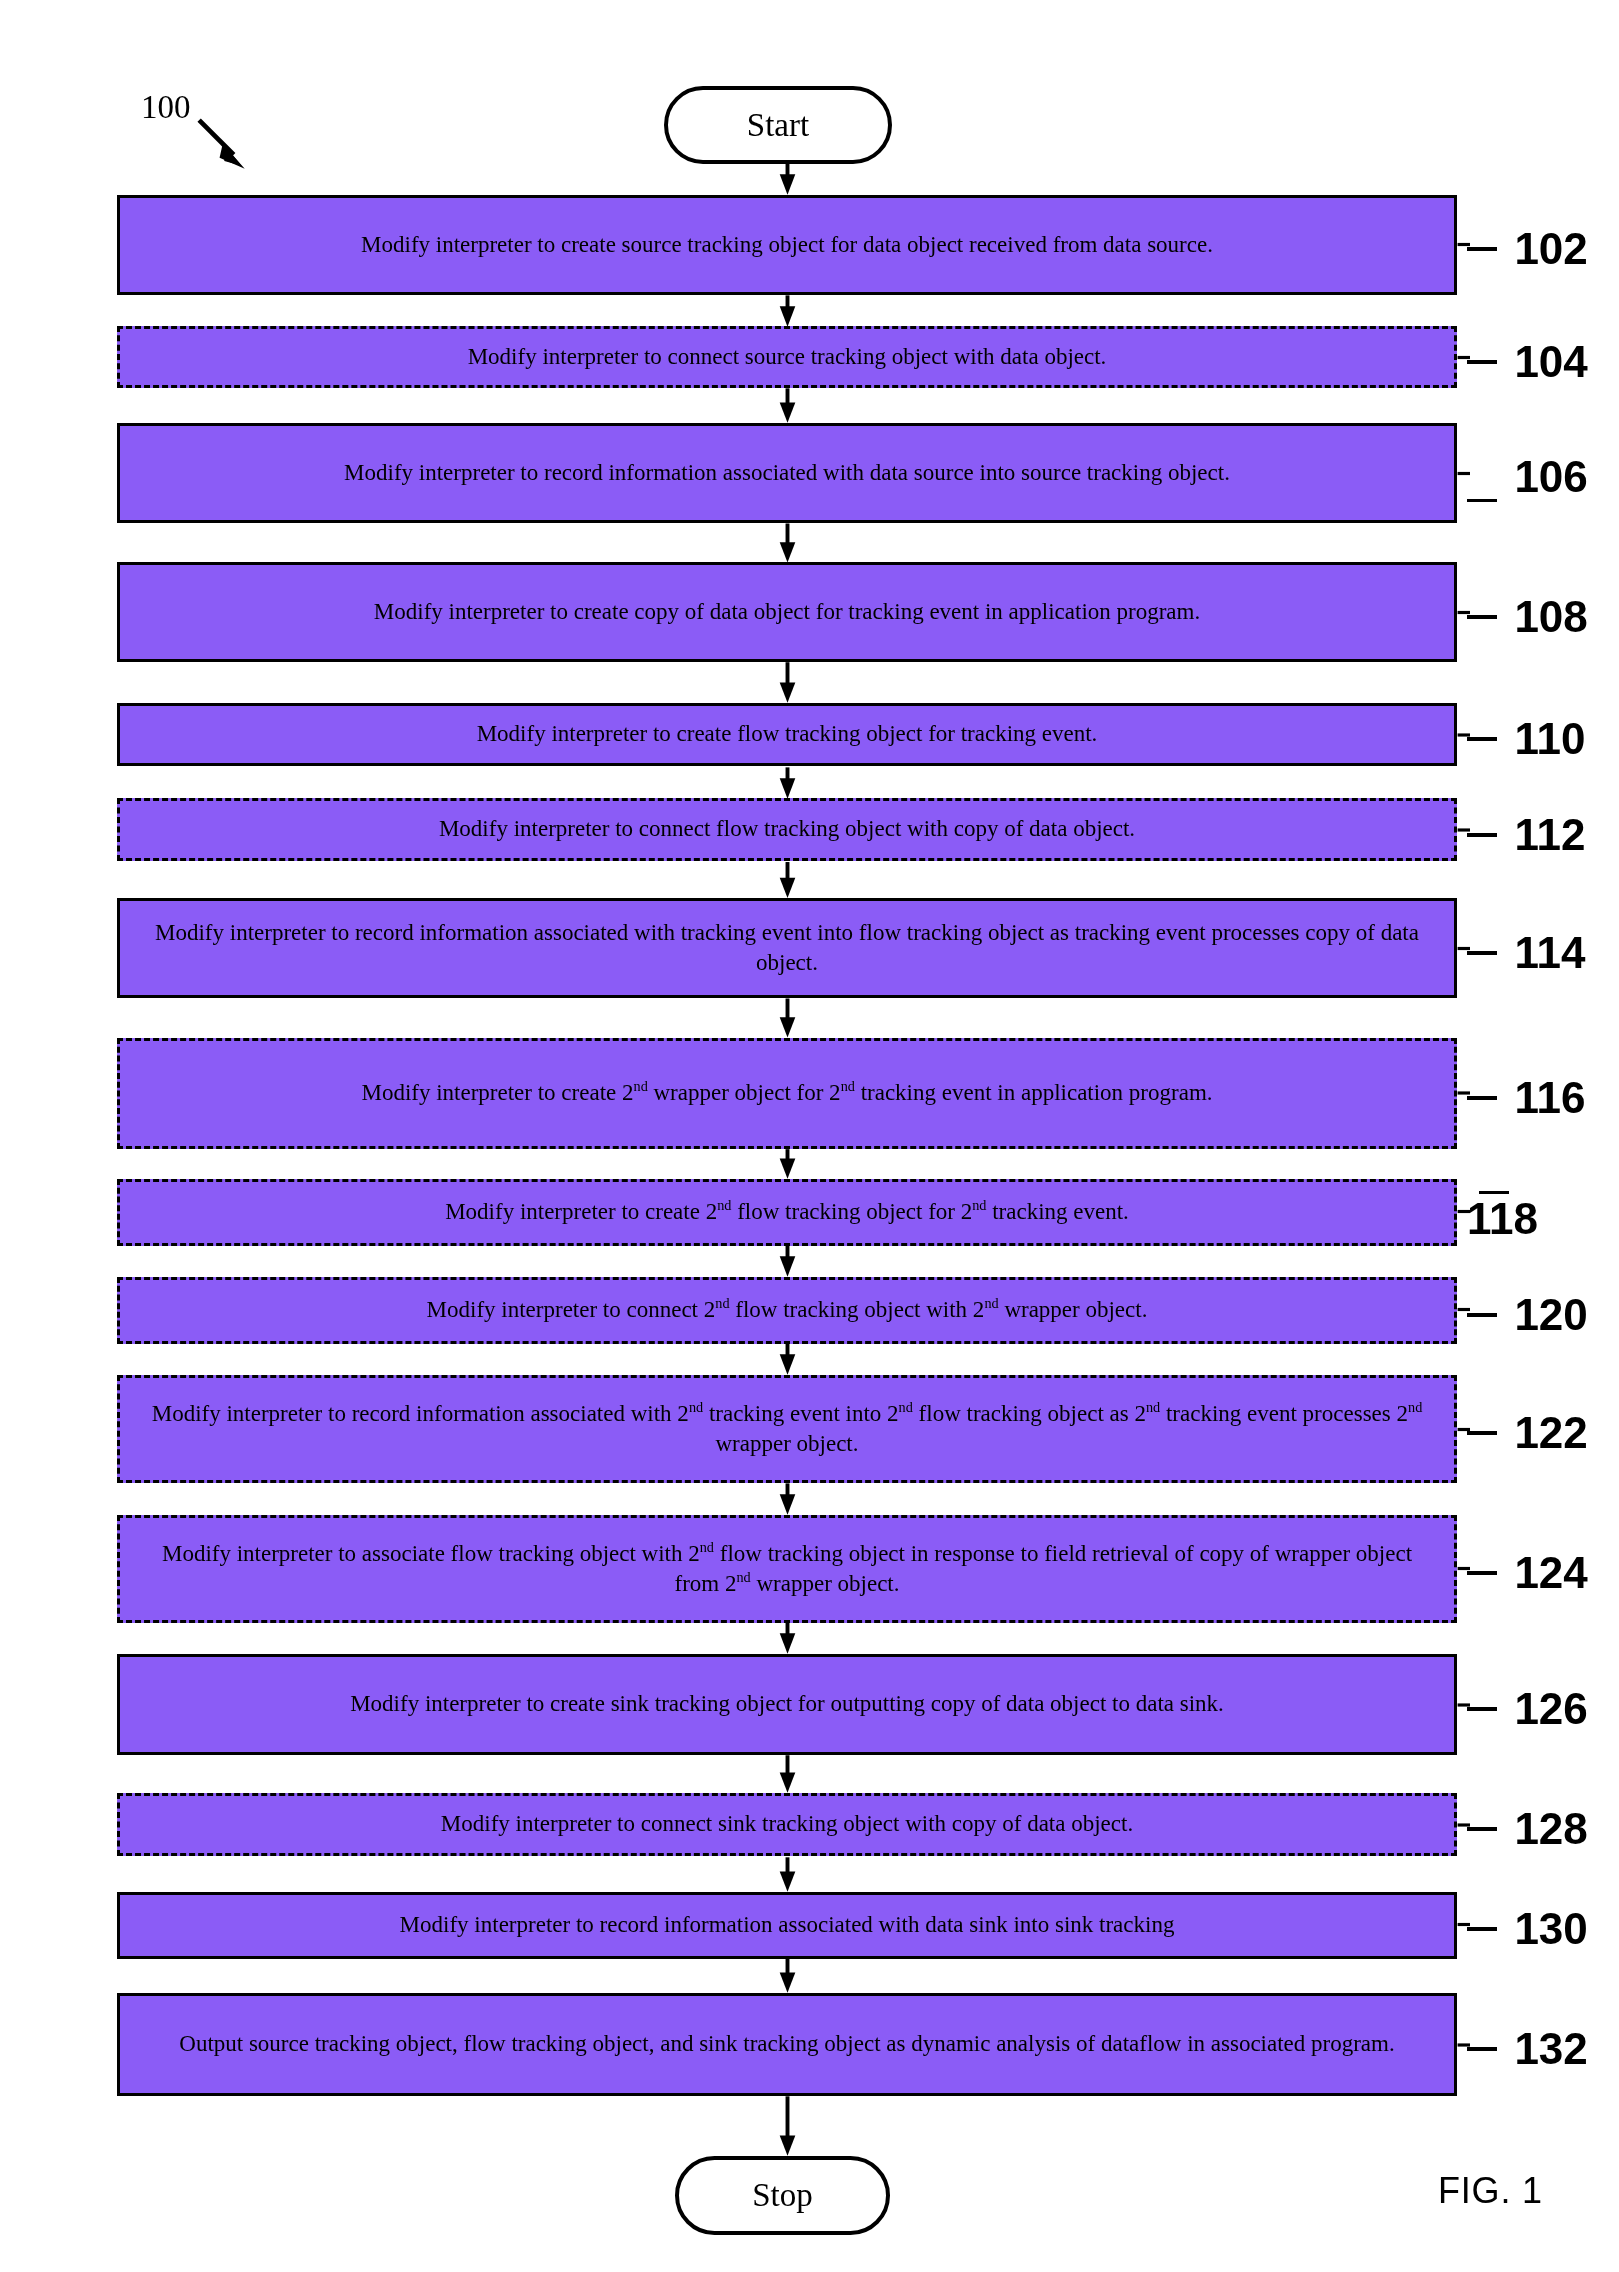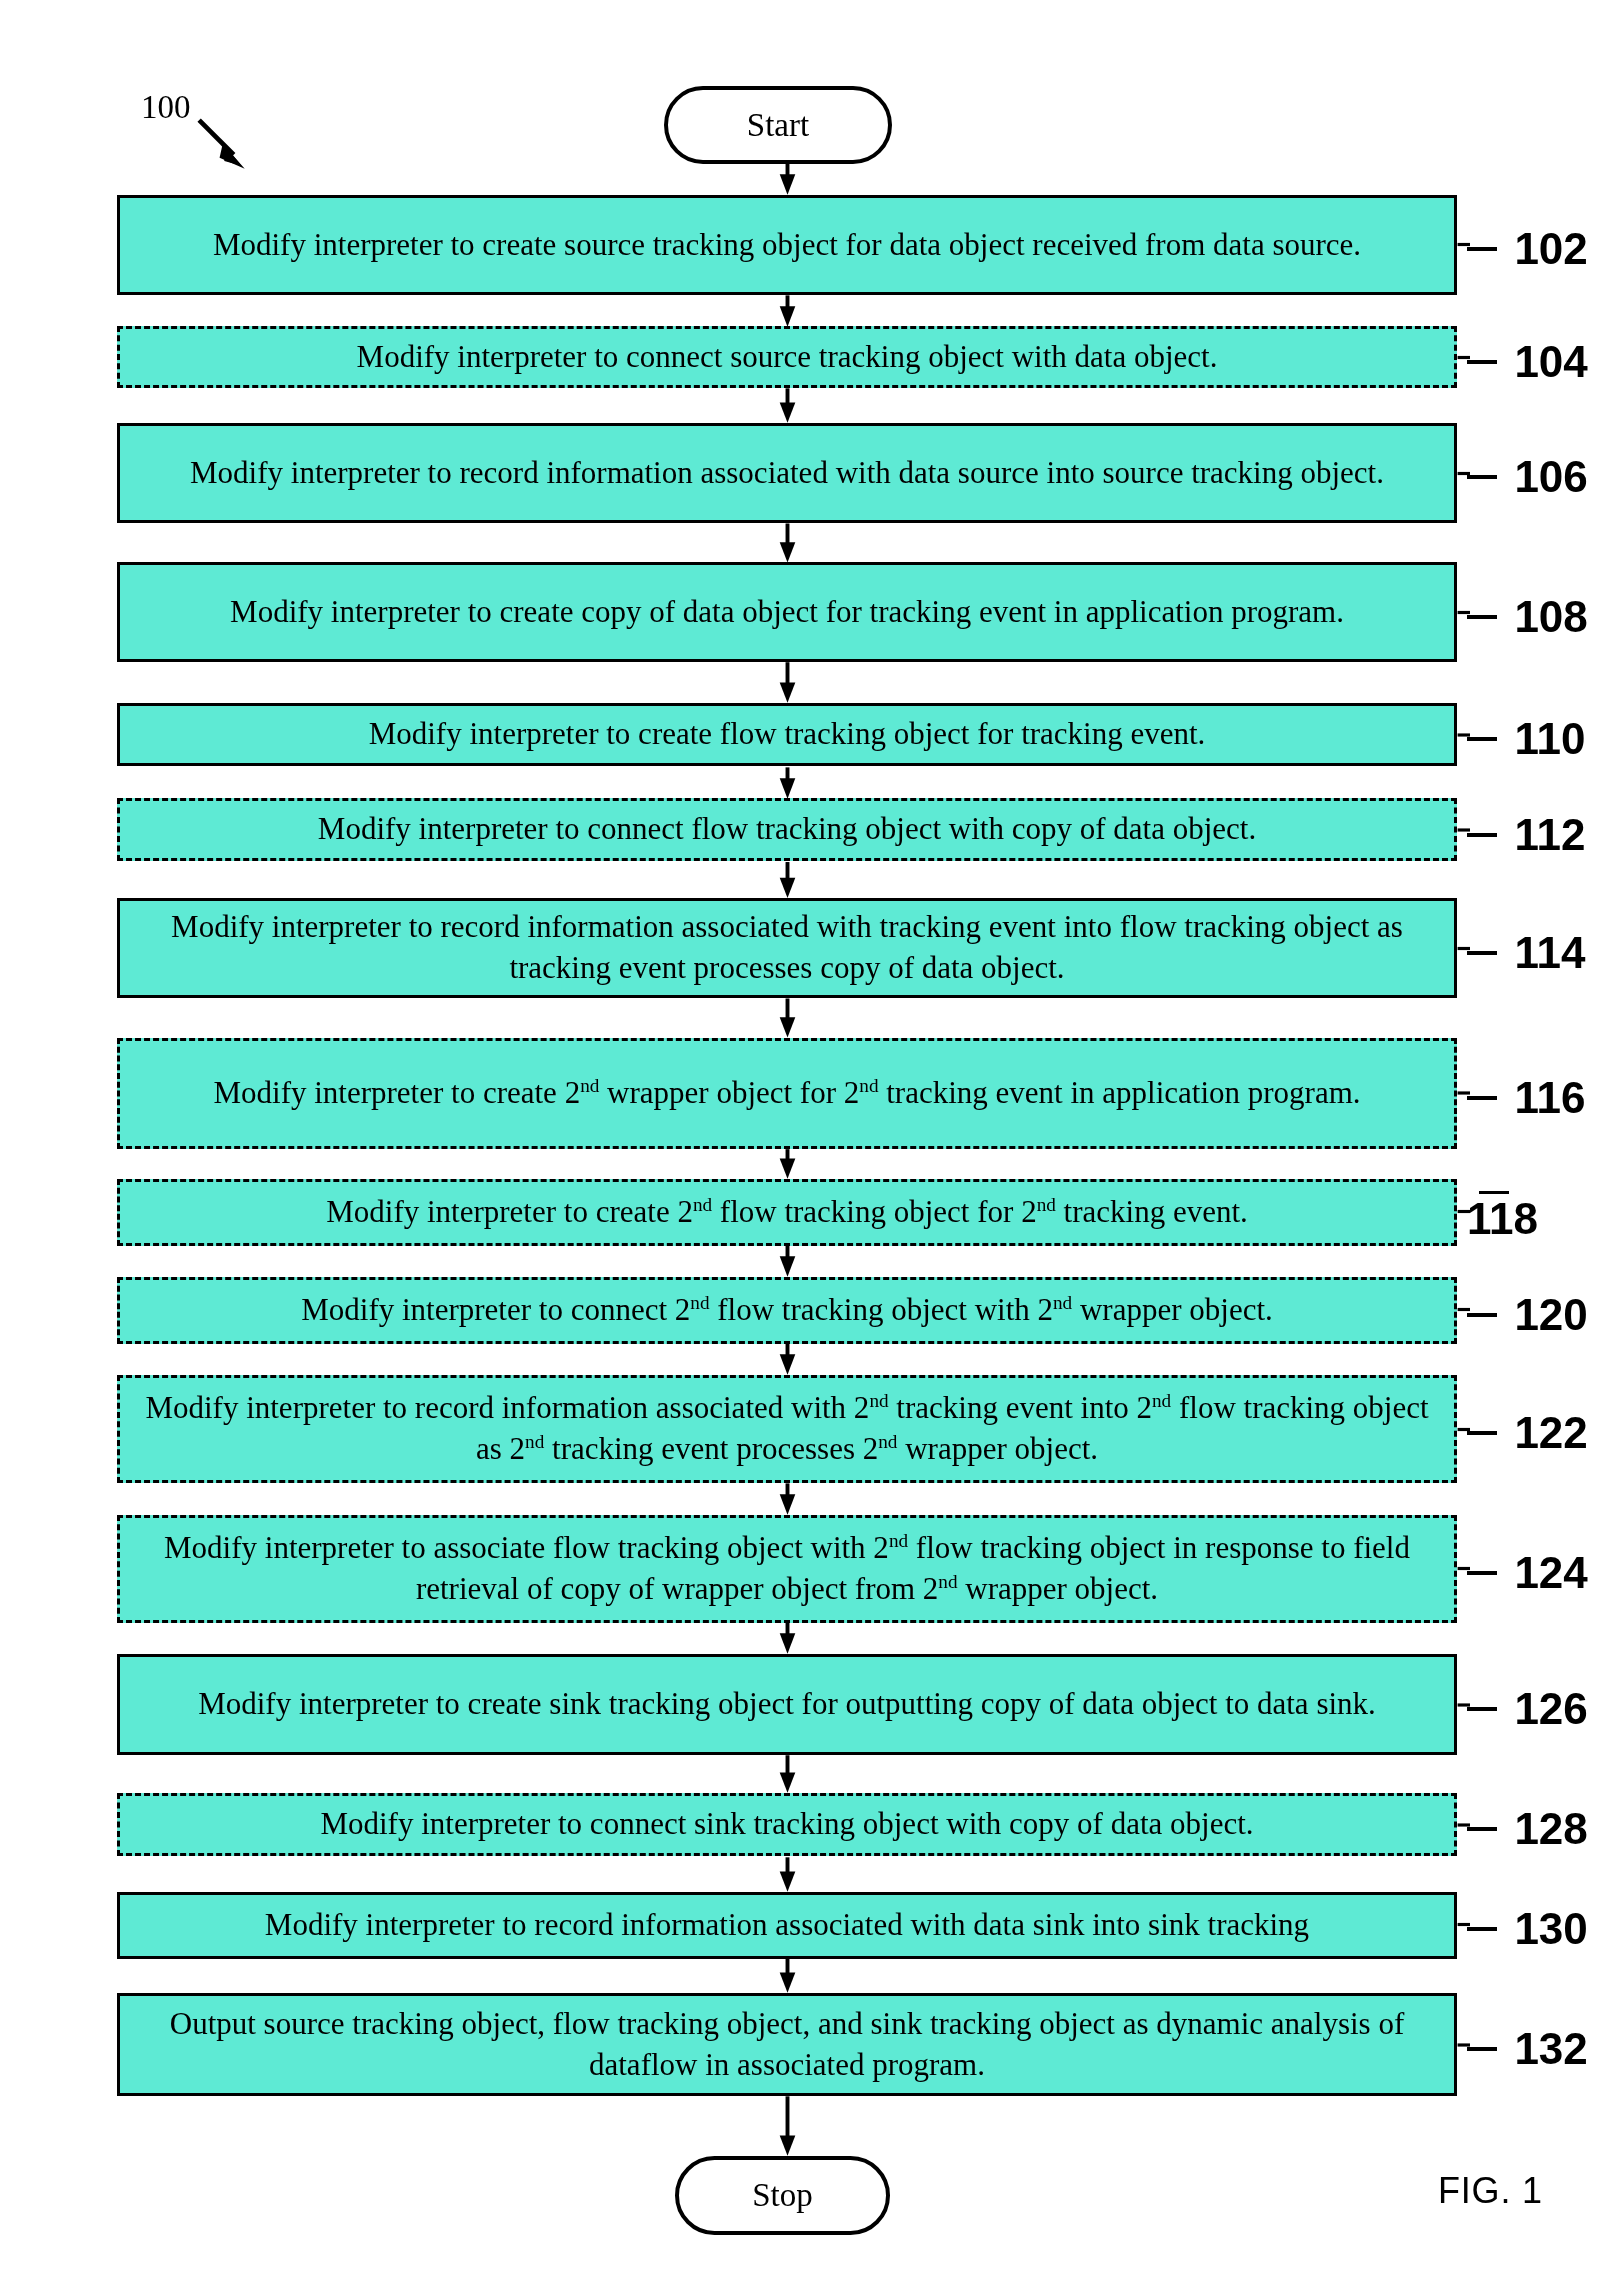--- a/index.html
+++ b/index.html
@@ -61,26 +61,26 @@
     width: 215px;
     height: 79px;
   }
 
   
   .step {
     position: absolute;
     left: 117px;
     width: 1340px;
     box-sizing: border-box;
-    background: #5eead4;
+    background: #8b5cf6;
     display: flex;
     align-items: center;
     justify-content: center;
     text-align: center;
-    font-size: 31px;
+    font-size: 23px;
     line-height: 1.32;
     padding: 3.2px 20.6px;
   }
   .step.solid {
     border: 3.2px solid #000;
   }
   .step.dashed {
     border: 3.2px dashed #000;
   }
   .step-text {
@@ -166,21 +166,21 @@
       <div class="ref" style="left: 1467px; top: 337px;">
         <span class="dash"></span>
         <span>104</span>
       </div>
       <svg class="bracket" viewBox="0 0 18 74" style="position: absolute; left: 1456px; top: 328px; width: 14.3px; height: 59px;">
         <line x1="2" y1="37" x2="18" y2="37" stroke="#000000" stroke-width="4"></line>
       </svg>
       <div class="step solid" style="top: 423px; height: 100px; font-family: Liberation Serif, serif;">
         <span class="step-text">Modify interpreter to record information associated with data source into source tracking object.</span>
       </div>
-      <div class="ref" style="left: 1467px; top: 452px;">
+      <div class="ref" style="left: 1467px; top: 452px; align-items: flex-end;">
         <span class="dash"></span>
         <span>106</span>
       </div>
       <svg class="bracket" viewBox="0 0 18 122" style="position: absolute; left: 1456px; top: 425px; width: 14.3px; height: 97px;">
         <line x1="2" y1="61" x2="18" y2="61" stroke="#000000" stroke-width="4"></line>
       </svg>
       <div class="step solid" style="top: 562px; height: 100px;">
         <span class="step-text">Modify interpreter to create copy of data object for tracking event in application program.</span>
       </div>
       <div class="ref" style="left: 1467px; top: 592px;">

